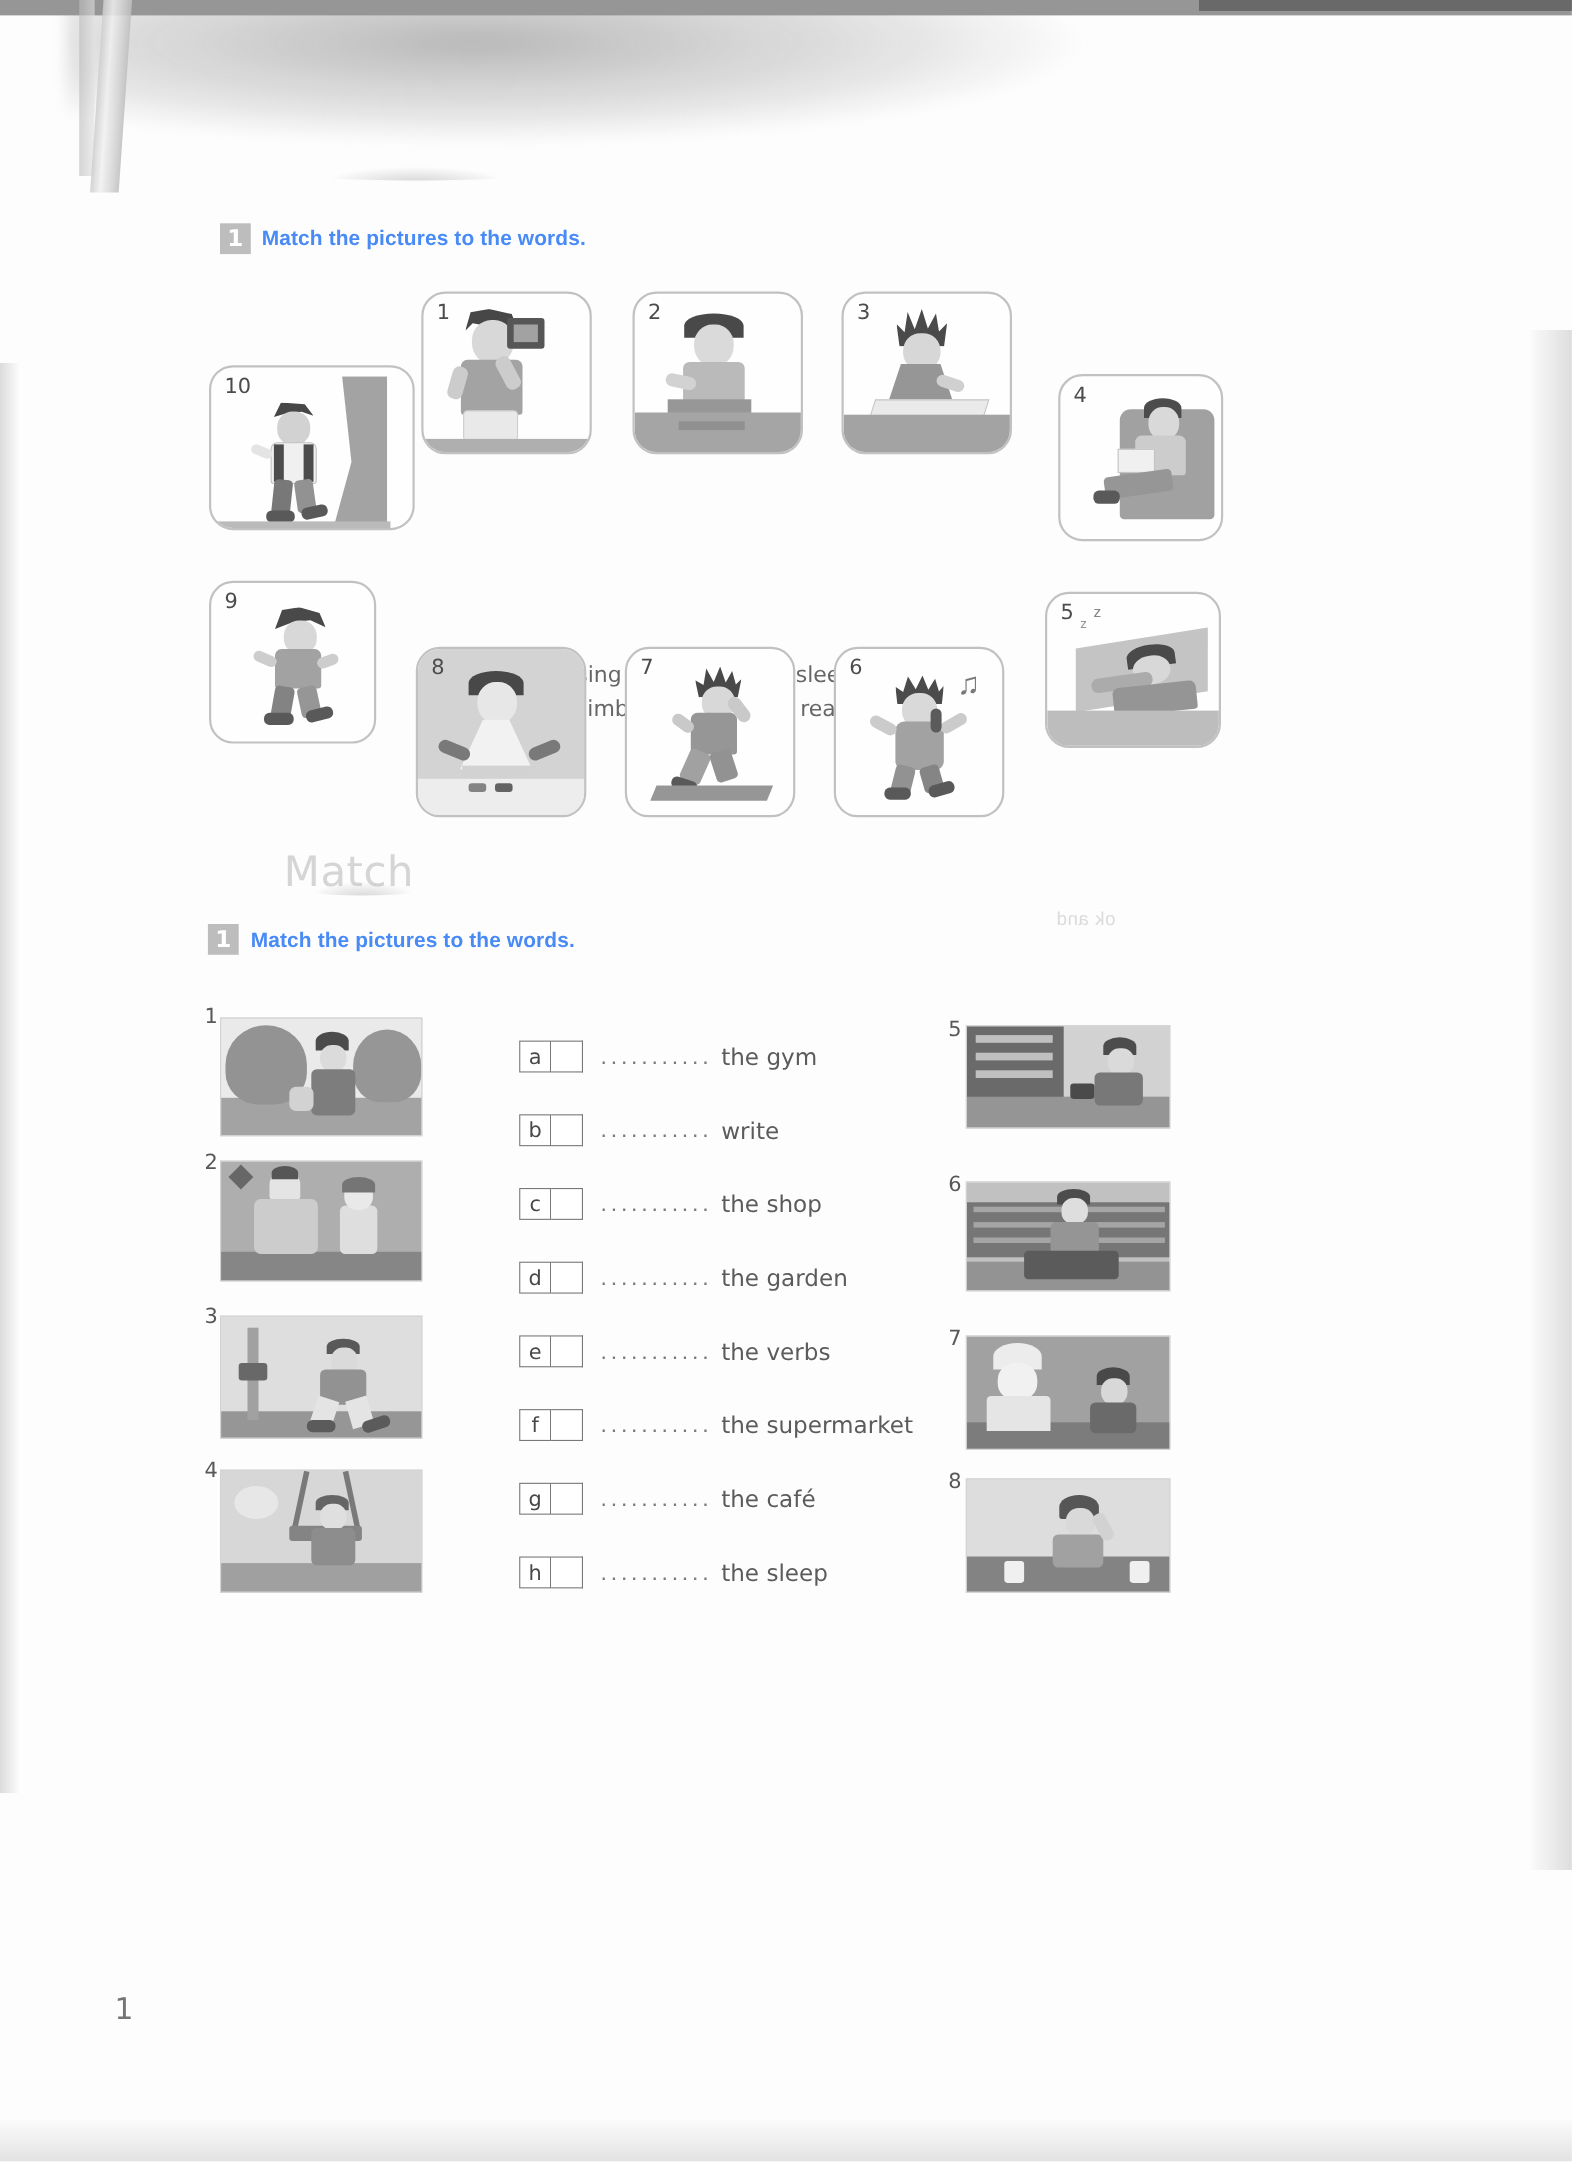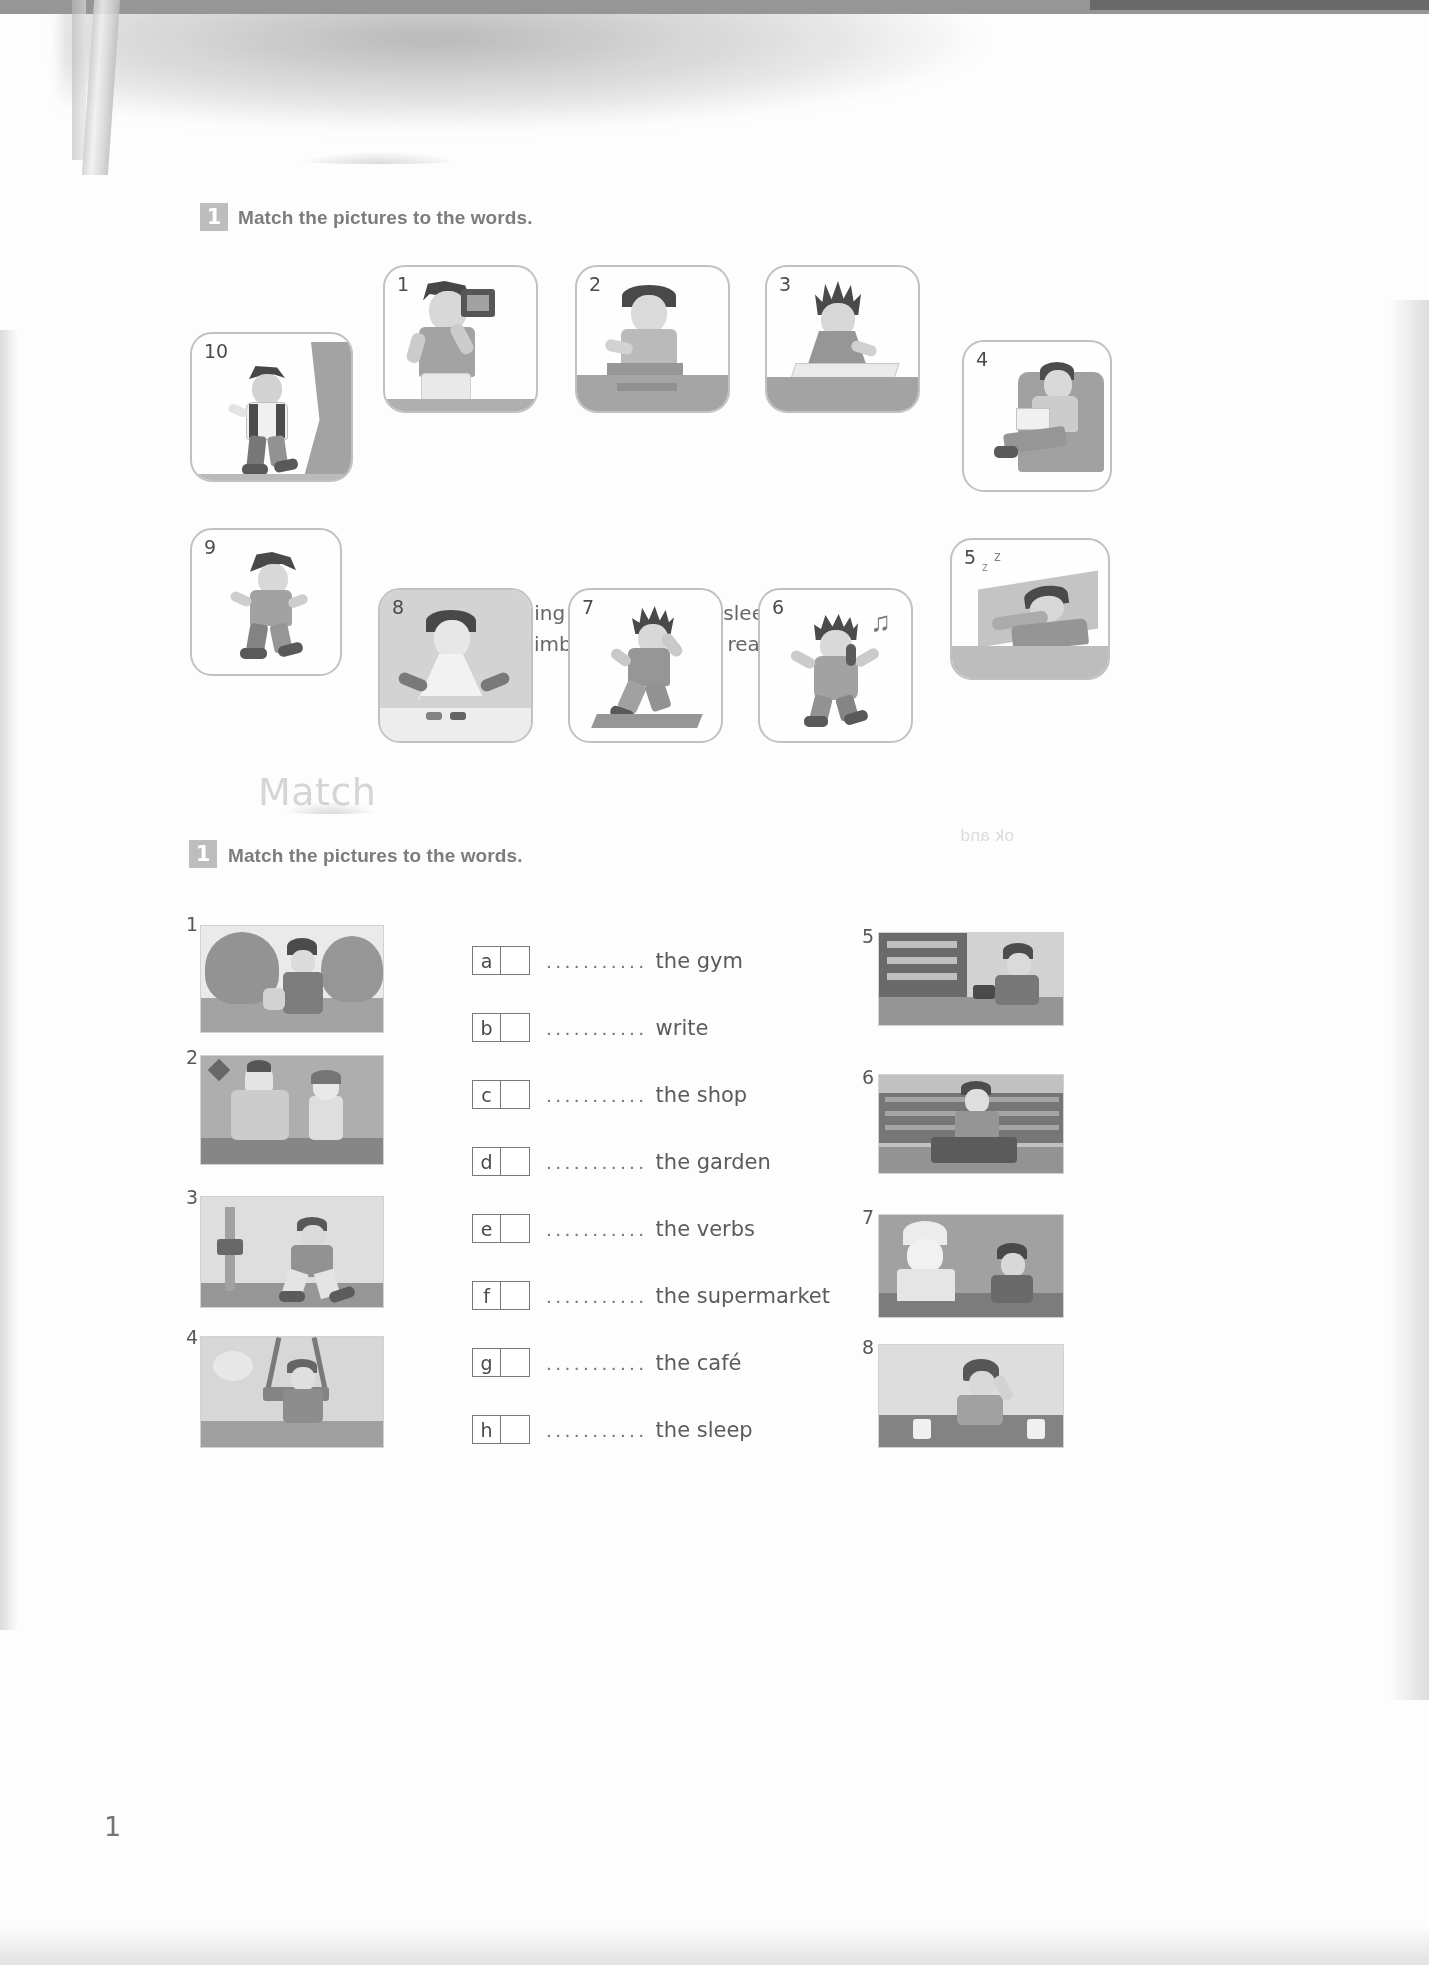--- a/index.html
+++ b/index.html
@@ -87,21 +87,21 @@
     color: #ffffff;
     font-size: 21px;
     font-weight: 700;
     display: flex; align-items: center; justify-content: center;
     font-family: "DejaVu Sans", sans-serif;
   }
   .ex-text {
     position: absolute;
     font-size: 19px;
     font-weight: 600;
-    color: #737373;
+    color: #3b82f6;
     letter-spacing: .1px;
   }
 
   
   .vcard {
     position: absolute;
     border: 2px solid #bdbdbd;
     border-radius: 22px;
     background: #fefefe;
     overflow: hidden;
@@ -196,21 +196,21 @@
   <div class="scan-left-edge"></div>
   <div class="scan-right-edge"></div>
   <div class="scan-bottom-edge"></div>
   <div class="ghost-text" style="top:826px; left:960px;">ok and</div>
 
   <div class="swoosh" style="top:148px; left:258px; width:240px;"></div>
 
   <div class="ex-badge" style="top:203px; left:200px;">1</div>
   <div class="ex-text" style="top:207px; left:238px;">Match the pictures to the words.</div>
 
-  <div class="vcard" style="top:332px; left:190px; width:163px; height:150px;">
+  <div class="vcard" style="top:332px; left:190px; width:187px; height:150px;">
     <div class="vnum">10</div>
     <div class="art">
       <div class="prop" style="top:8px; left:110px; width:50px; height:142px; background:#9d9d9d; clip-path:polygon(18% 0,100% 0,100% 100%,0 100%,35% 55%);"></div>
       <div class="hair" style="top:32px; left:57px; width:36px; height:20px; clip-path:polygon(0 65%,18% 0,78% 8%,100% 60%,70% 42%,30% 50%);"></div>
       <div class="head" style="top:40px; left:60px; width:30px; height:31px;"></div>
       <div class="torso" style="top:68px; left:54px; width:42px; height:38px; background:#efefef; border:1px solid #bdbdbd;"></div>
       <div class="prop" style="top:70px; left:57px; width:9px; height:34px; background:#3f3f3f;"></div>
       <div class="prop" style="top:70px; left:84px; width:9px; height:34px; background:#3f3f3f;"></div>
       <div class="limb" style="top:72px; left:36px; width:20px; height:9px; transform:rotate(22deg); background:#e2e2e2;"></div>
       <div class="pants" style="top:102px; left:56px; width:17px; height:32px; background:#6e6e6e; transform:rotate(6deg);"></div>

